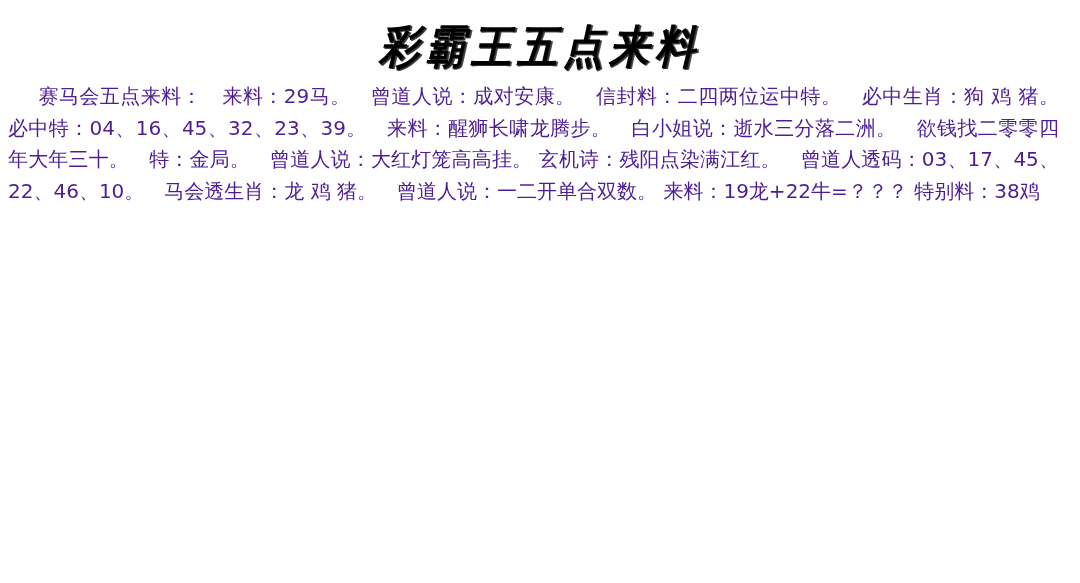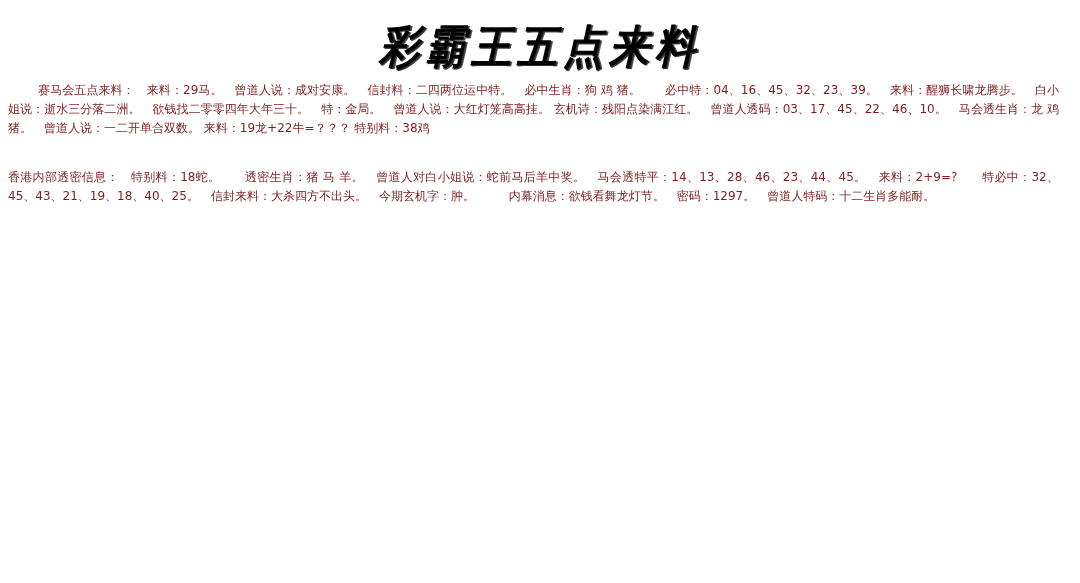--- a/index.html
+++ b/index.html
@@ -29,26 +29,26 @@
     font-size: 40px;
     letter-spacing: 6px;
     margin: 16px 0 10px 0;
     color: #000;
     text-shadow: 1px 1px 0 #333, 2px 1px 0 #555;
     transform: scaleY(1.12);
     transform-origin: center top;
   }
   .block {
     font-family: "DejaVu Sans", "Liberation Sans", sans-serif;
-    font-size: 12px;
+    font-size: 20px;
     line-height: 1.58;
     text-align: justify;
     text-justify: inter-character;
     margin: 0 13px 22px 0;
-    color: #7f1d1d;
+    color: #4c1d95;
   }
   .block.b1 { margin-top: 4px; }
   .block.b2 { margin-top: 30px; }
   .block.b3 { margin-top: 30px; }
   .block.b4 { margin-top: 30px; }
   .indent { display: inline-block; width: 30px; }
   .seg { white-space: normal; }
 </style>
 </head>
 <body>
@@ -58,18 +58,14 @@
   <div class="title">彩霸王五点来料</div>
 
   <div class="block b1">
     <span class="indent"></span><span class="seg">赛马会五点来料：　来料：29马。　曾道人说：成对安康。　信封料：二四两位运中特。　必中生肖：狗 鸡 猪。　　必中特：04、16、45、32、23、39。　来料：醒狮长啸龙腾步。　白小姐说：逝水三分落二洲。　欲钱找二零零四年大年三十。　特：金局。　曾道人说：大红灯笼高高挂。</span>
     <span class="seg">玄机诗：残阳点染满江红。　曾道人透码：03、17、45、22、46、10。　马会透生肖：龙 鸡 猪。　曾道人说：一二开单合双数。</span>
     <span class="seg">来料：19龙+22牛=？？？ 特别料：38鸡</span>
   </div>
 
 
 
-  <div class="block b4">
-    <span class="seg">香港内部透密信息：　特别料：18蛇。　　透密生肖：猪 马 羊。　曾道人对白小姐说：蛇前马后羊中奖。　马会透特平：14、13、28、46、23、44、45。　来料：2+9=?　　特必中：32、45、43、21、19、18、40、25。　信封来料：大杀四方不出头。　今期玄机字：肿。</span>
-    <span class="indent"></span><span class="seg">内幕消息：欲钱看舞龙灯节。　密码：1297。　曾道人特码：十二生肖多能耐。</span>
-  </div>
 
 </div>
 
 </body></html>

